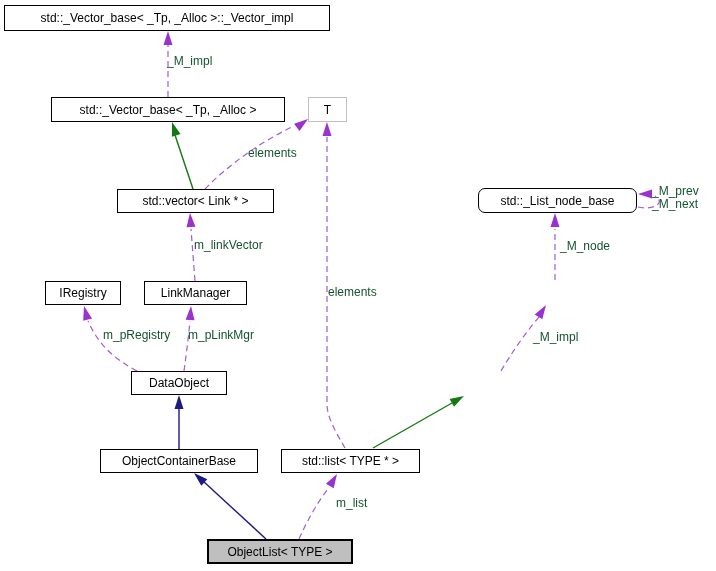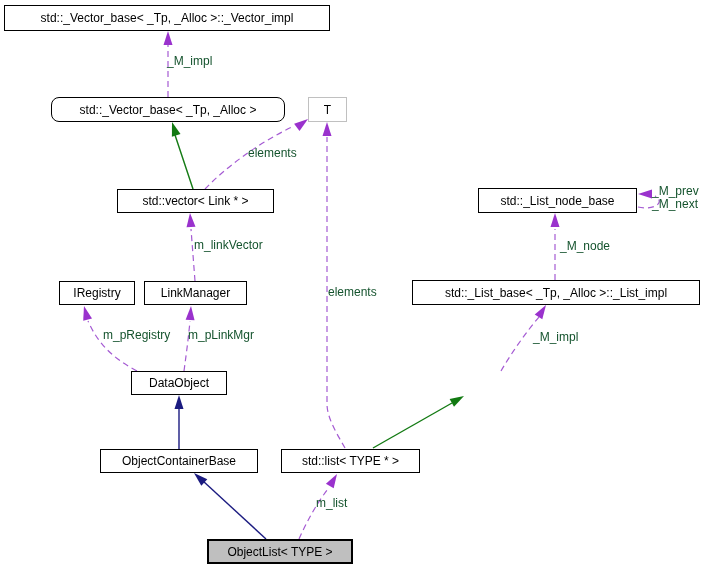--- a/index.html
+++ b/index.html
@@ -99,41 +99,40 @@
     </g>
 
     <g>
       <path class="usage" d="M638,207 C654,211 666,202 655,196"></path>
       <polygon class="uhead" points="638,194 652,189.5 652,198.5"></polygon>
     </g>
   </svg>
 
   <div class="node" style="left:4px;   top:5px;   width:326px; height:26px;">std::_Vector_base&lt; _Tp, _Alloc &gt;::_Vector_impl</div>
 
-  <div class="node" style="left:51px;  top:97px;  width:234px; height:25px;border-radius:8px;">std::_Vector_base&lt; _Tp, _Alloc &gt;</div>
+  <div class="node" style="left:51px;  top:97px;  width:234px; height:25px;">std::_Vector_base&lt; _Tp, _Alloc &gt;</div>
 
   <div class="node tparam" style="left:308px; top:97px; width:39px; height:25px;">T</div>
 
   <div class="node" style="left:117px; top:189px; width:157px; height:24px;">std::vector&lt; Link * &gt;</div>
 
-  <div class="node" style="left:45px;  top:281px; width:76px;  height:24px;margin-left:14px;">IRegistry</div>
+  <div class="node" style="left:45px;  top:281px; width:76px;  height:24px;">IRegistry</div>
 
   <div class="node" style="left:144px; top:281px; width:103px; height:24px;">LinkManager</div>
 
   <div class="node" style="left:100px; top:449px; width:158px; height:24px;">ObjectContainerBase</div>
 
   <div class="node" style="left:131px; top:371px; width:96px;  height:24px;">DataObject</div>
 
   <div class="node current" style="left:207px; top:539px; width:146px; height:25px;">ObjectList&lt; TYPE &gt;</div>
 
   <div class="node" style="left:281px; top:449px; width:139px; height:24px;">std::list&lt; TYPE * &gt;</div>
 
-  <div class="node" style="left:478px; top:188px; width:159px; height:25px;">std::_List_node_base</div>
+  <div class="node" style="left:478px; top:188px; width:159px; height:25px;border-radius:7px;">std::_List_node_base</div>
 
-  <div class="node" style="left:412px; top:280px; width:288px; height:25px;">std::_List_base&lt; _Tp, _Alloc &gt;::_List_impl</div>
 
 
   <div class="elabel" style="left:167px; top:54px;">_M_impl</div>
 
   <div class="elabel" style="left:248px; top:146px;">elements</div>
 
   <div class="elabel" style="left:194px; top:238px;">m_linkVector</div>
 
   <div class="elabel" style="left:103px; top:328px;">m_pRegistry</div>
 
@@ -142,15 +141,15 @@
   <div class="elabel" style="left:328px; top:285px;">elements</div>
 
   <div class="elabel" style="left:560px; top:239px;">_M_node</div>
 
   <div class="elabel" style="left:533px; top:330px;">_M_impl</div>
 
   <div class="elabel" style="left:652px; top:184px;">_M_prev</div>
 
   <div class="elabel" style="left:652px; top:197px;">_M_next</div>
 
-  <div class="elabel" style="left:316px; top:496px;">m_list</div>
+  <div class="elabel" style="left:336px; top:496px;">m_list</div>
 
 </div>
 
 </body></html>

